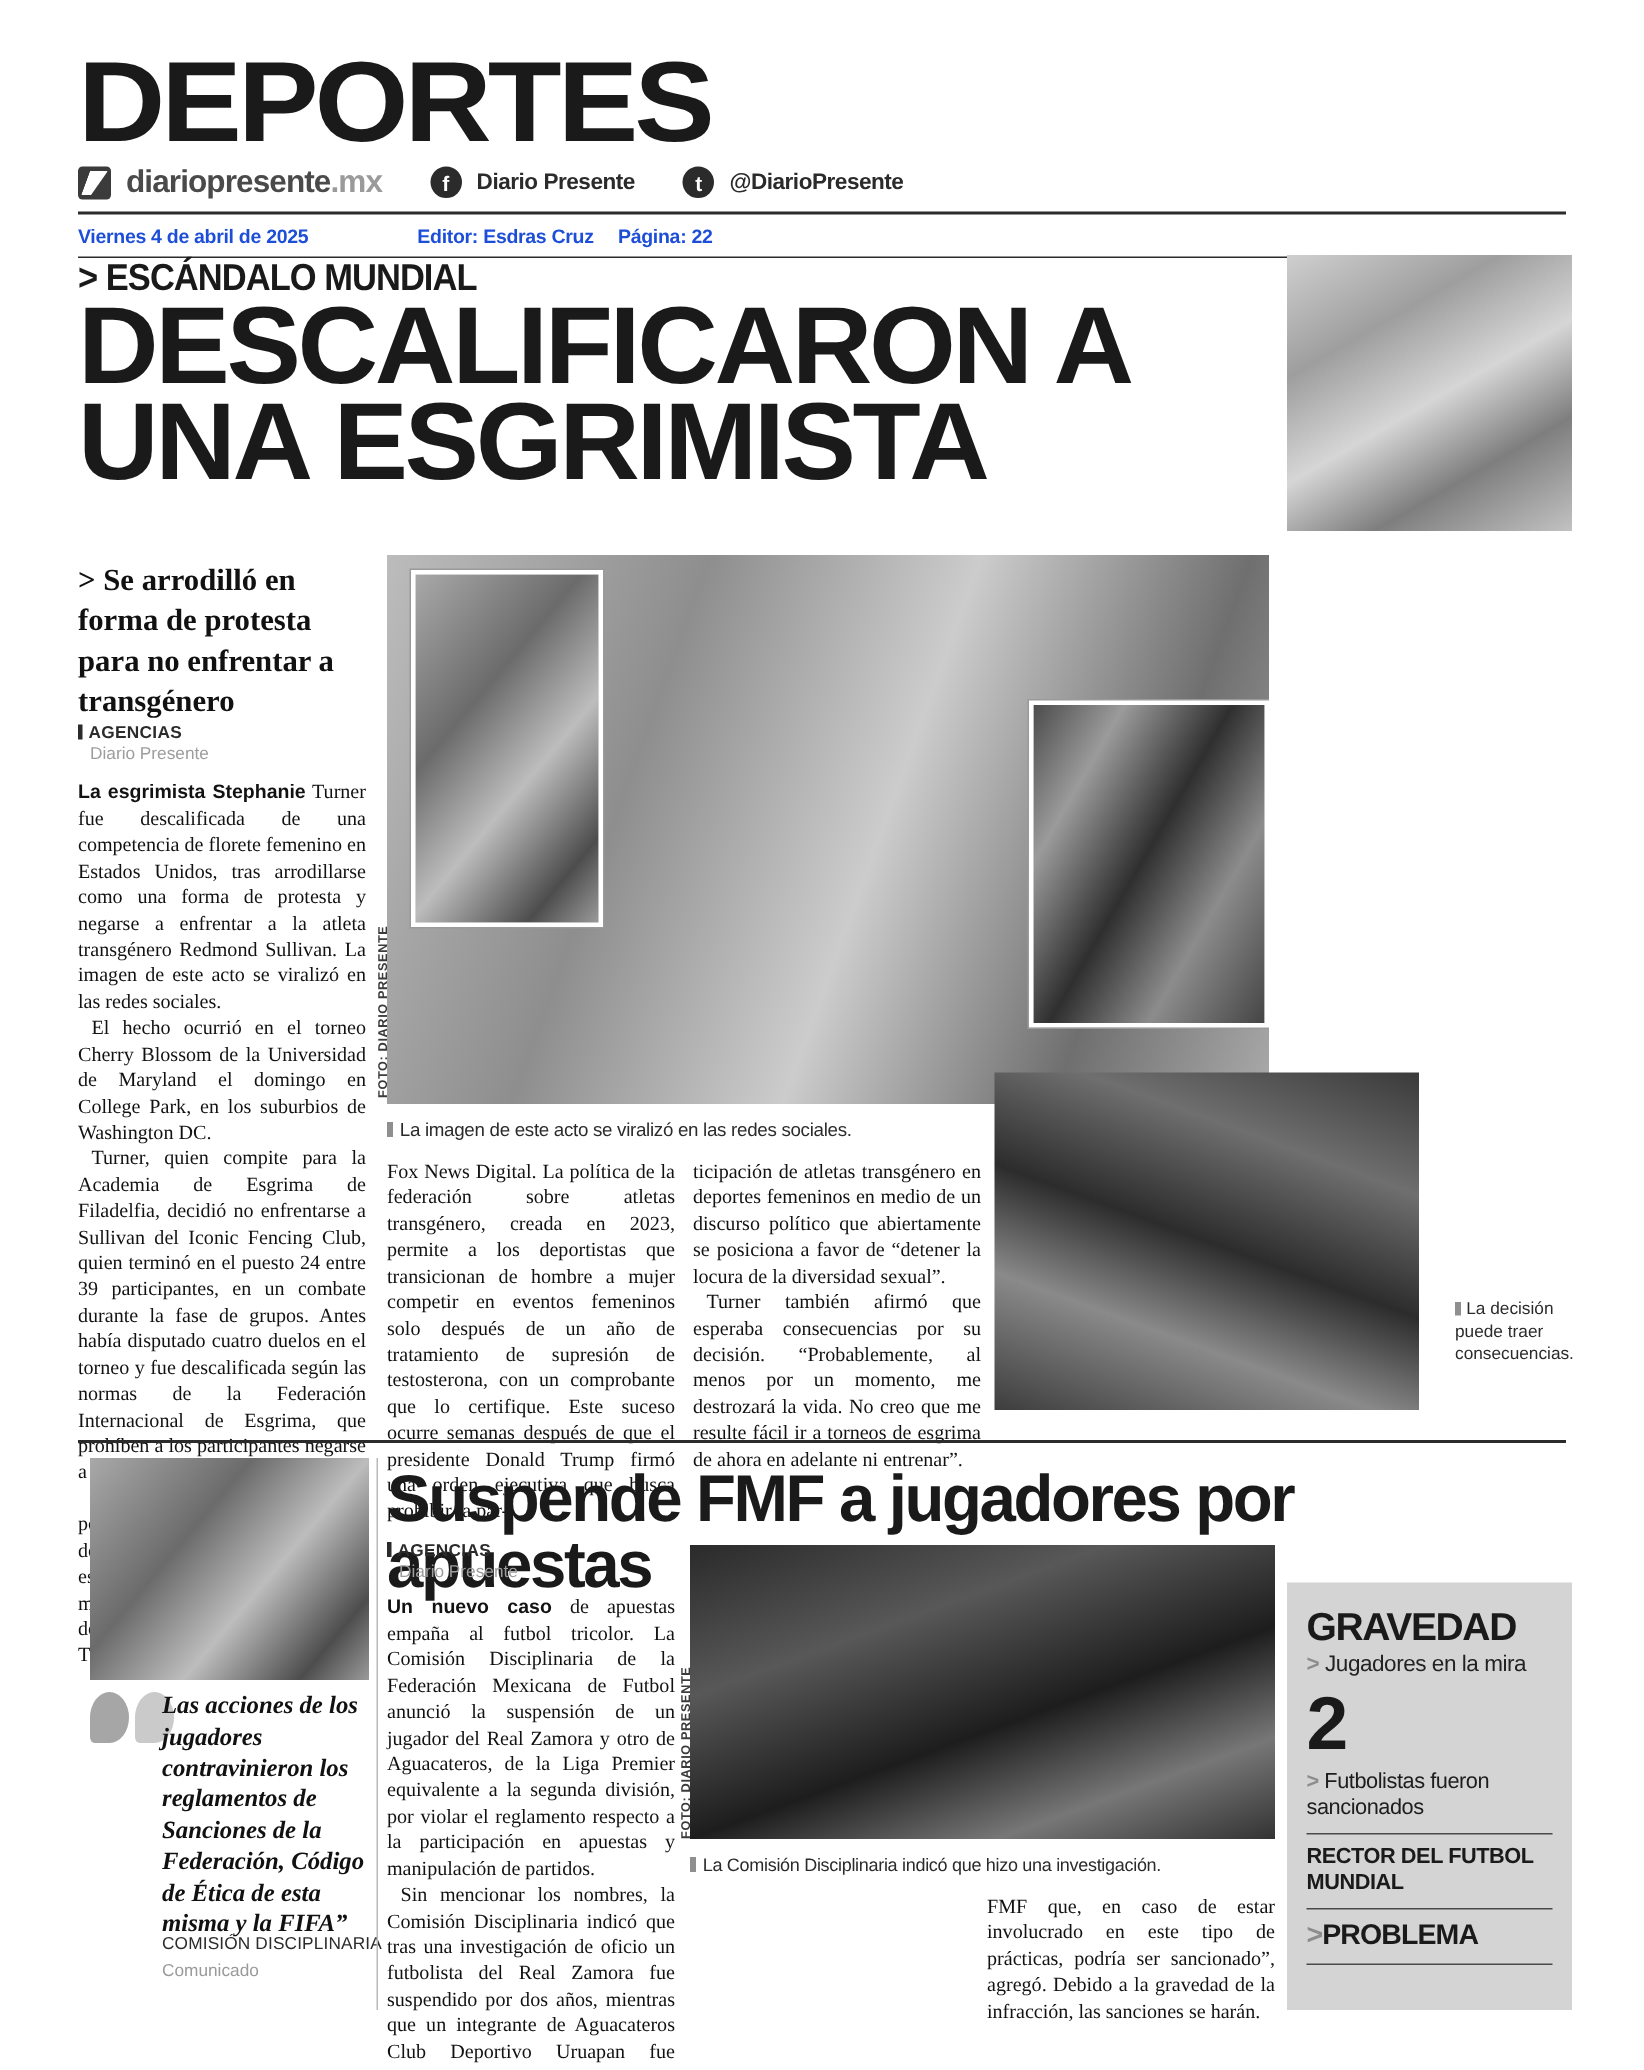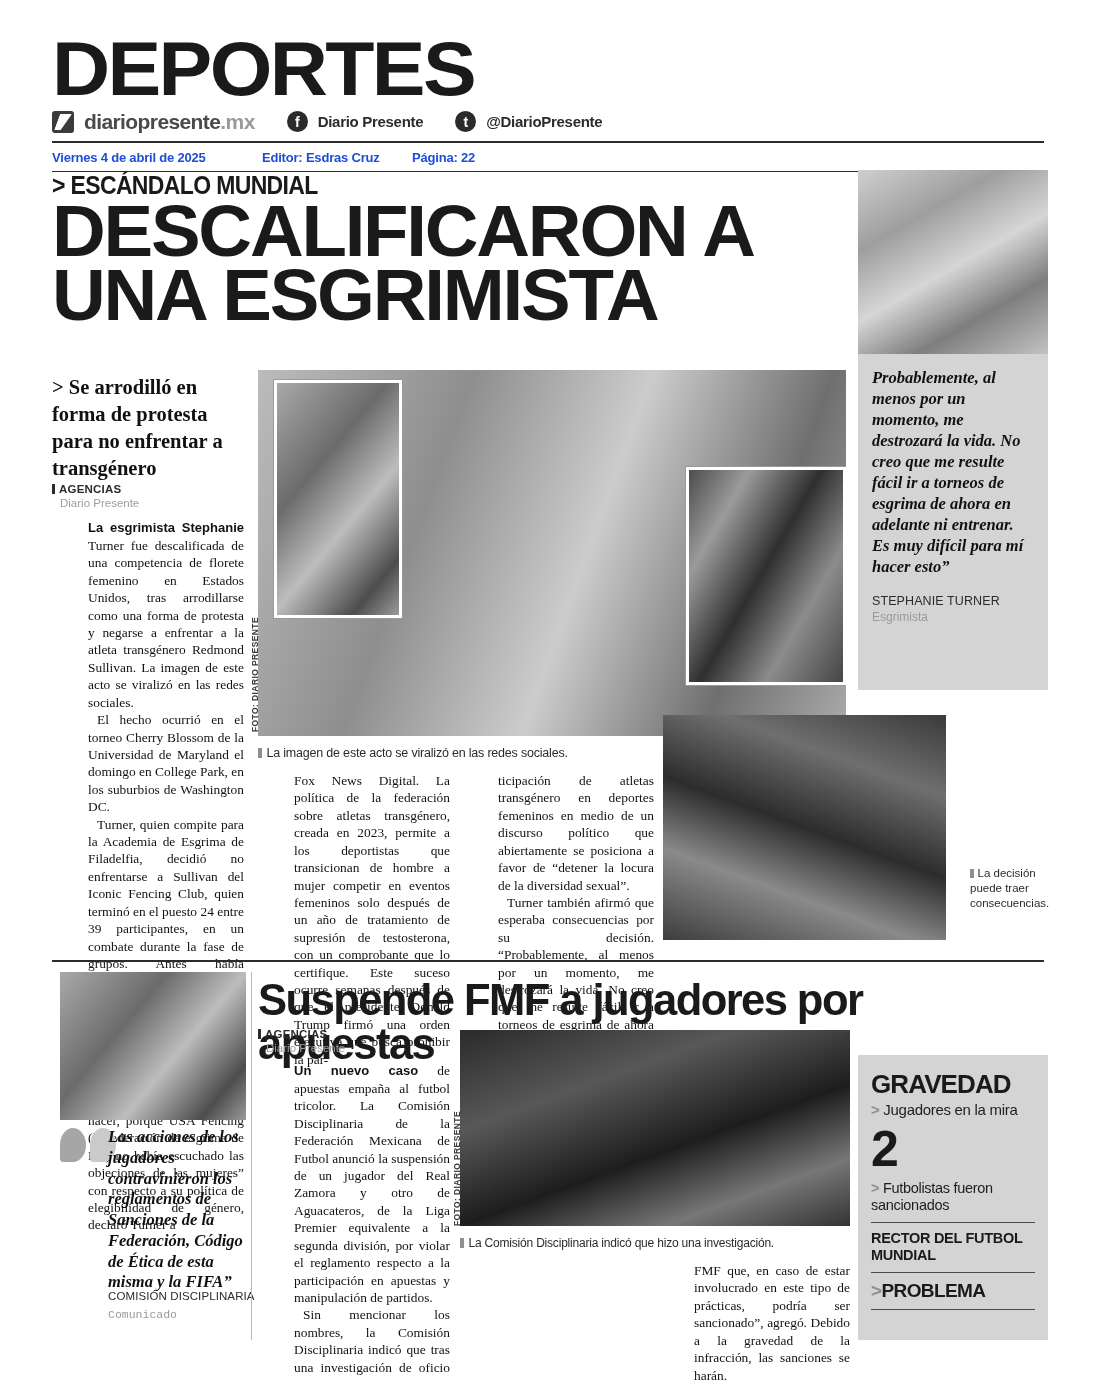--- a/index.html
+++ b/index.html
@@ -49,21 +49,21 @@
     color:#2b2b2b; letter-spacing:-0.3px;
   }
   .space-l { margin-left:22px; }
 
   .rule-dark{ border-top:2px solid #2b2b2b; margin-top:7px; }
   .dateline{
     display:flex; font-family:"Liberation Sans",sans-serif; font-weight:bold;
     font-size:13px; color:#1d4ed8; padding-top:7px; letter-spacing:-0.2px;
   }
   .dateline .d1{ width:210px; }
-  .dateline .d2{ width:150px; }
+  .dateline .d2{ width:150px;text-align:center; }
   .rule-thin{ border-top:1px solid #2b2b2b; margin-top:6px; }
 
   
   .kicker{
     font-family:"Liberation Sans",sans-serif; font-weight:bold;
     font-size:25px; color:#1a1a1a; letter-spacing:-0.7px;
     transform:scaleX(0.92); transform-origin:left;
   }
   .headline{
     font-family:"Liberation Sans",sans-serif; font-weight:bold;
@@ -91,21 +91,21 @@
     color:#9d9d9d; margin-left:8px; margin-top:2px;
   }
 
   
   .body{
     font-family:"Liberation Serif", serif;
     font-size:13.4px; line-height:1.30;
     text-align:justify; color:#121212;
     -webkit-hyphens:auto; hyphens:auto;
   }
-  .body p { text-indent:9px;margin-left:36px; }
+  .body p { text-indent:9px; }
   .body p.first { text-indent:0; }
   .lede-bold{ font-family:"Liberation Sans",sans-serif; font-weight:bold; font-size:13px; }
 
   
   .ph { background:#bdbdbd; position:relative; overflow:hidden; }
   .ph.g1{ background:linear-gradient(150deg,#cfcfcf 0%,#9e9e9e 28%,#d6d6d6 52%,#7e7e7e 74%,#c2c2c2 100%); }
   .ph.g2{ background:linear-gradient(110deg,#bcbcbc 0%,#8e8e8e 30%,#cccccc 55%,#6f6f6f 80%,#aaaaaa 100%); }
   .ph.g3{ background:linear-gradient(200deg,#3a3a3a 0%,#6f6f6f 25%,#2c2c2c 50%,#8a8a8a 72%,#3d3d3d 100%); }
   .ph.g4{ background:linear-gradient(160deg,#2a2a2a 0%,#585858 30%,#1d1d1d 58%,#777 80%,#333 100%); }
   .ph.g5{ background:linear-gradient(130deg,#a9a9a9 0%,#6b6b6b 35%,#bdbdbd 60%,#4d4d4d 85%,#9a9a9a 100%); }
@@ -236,25 +236,20 @@
     <div class="kicker">&gt; ESCÁNDALO MUNDIAL</div>
   </div>
 
   <div style="position:absolute; left:52px; top:199px; width:800px;">
     <div class="headline">DESCALIFICARON A</div>
     <div class="headline">UNA ESGRIMISTA</div>
   </div>
 
   <div class="ph g1" style="position:absolute; left:858px; top:170px; width:190px; height:184px;"></div>
 
-  <div class="graypanel" style="position:absolute; left:858px; top:354px; width:190px; height:336px; padding:14px 14px 0 14px;">
-    <div class="quote-text">Probablemente, al menos por un momento, me destrozará la vida. No creo que me resulte fácil ir a torneos de esgrima de ahora en adelante ni entrenar. Es muy difícil para mí hacer esto”</div>
-    <div class="quote-attr" style="margin-top:16px;">STEPHANIE TURNER</div>
-    <div class="quote-role">Esgrimista</div>
-  </div>
 
   <div style="position:absolute; left:52px; top:374px; width:192px;">
     <div class="subhead">&gt; Se arrodilló en forma de protesta para no enfrentar a transgénero</div>
   </div>
 
   <div style="position:absolute; left:52px; top:483px; width:192px;">
     <div class="byline-agency"><span class="bar"></span><span>AGENCIAS</span></div>
     <div class="byline-sub">Diario Presente</div>
   </div>
 
@@ -295,21 +290,21 @@
   <div class="ph g5" style="position:absolute; left:60px; top:972px; width:186px; height:148px;"></div>
 
   <div style="position:absolute; left:60px; top:1128px; width:186px; display:flex; gap:8px;">
     <div class="bigquote-mark">
       <span class="s1" style="left:0;"></span>
       <span class="s2"></span>
     </div>
   </div>
   <div class="quote2-text" style="position:absolute; left:108px; top:1127px; width:140px;">Las acciones de los jugadores contravinieron los reglamentos de Sanciones de la Federación, Código de Ética de esta misma y la FIFA”</div>
   <div class="quote-attr" style="position:absolute; left:108px; top:1290px; width:160px; font-size:11.5px;">COMISIÓN DISCIPLINARIA</div>
-  <div class="quote-role" style="position:absolute; left:108px; top:1306px; width:160px; font-size:11.5px;font-family:Liberation Mono, monospace;">Comunicado</div>
+  <div class="quote-role" style="position:absolute; left:108px; top:1306px; width:160px; font-size:11.5px;">Comunicado</div>
 
   <div class="vline" style="left:251px; top:972px; height:368px;"></div>
 
   <div class="headline2" style="position:absolute; left:258px; top:978px; width:786px;">Suspende FMF a jugadores por apuestas</div>
 
   <div style="position:absolute; left:258px; top:1028px; width:192px;">
     <div class="byline-agency"><span class="bar"></span><span>AGENCIAS</span></div>
     <div class="byline-sub">Diario Presente</div>
   </div>
 

